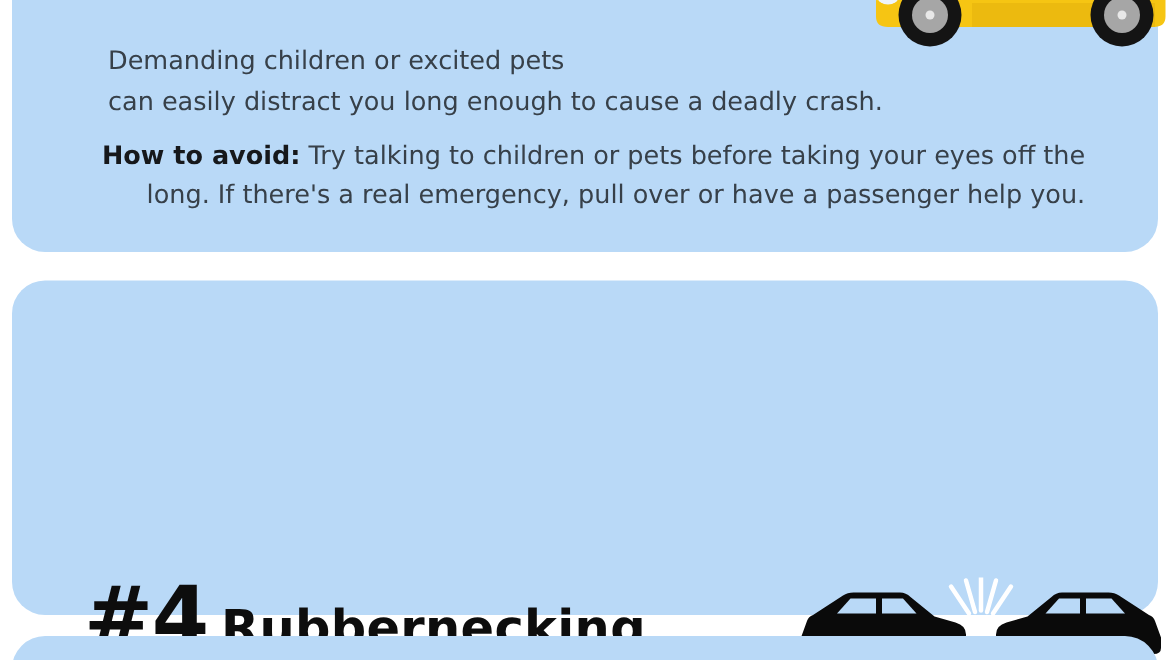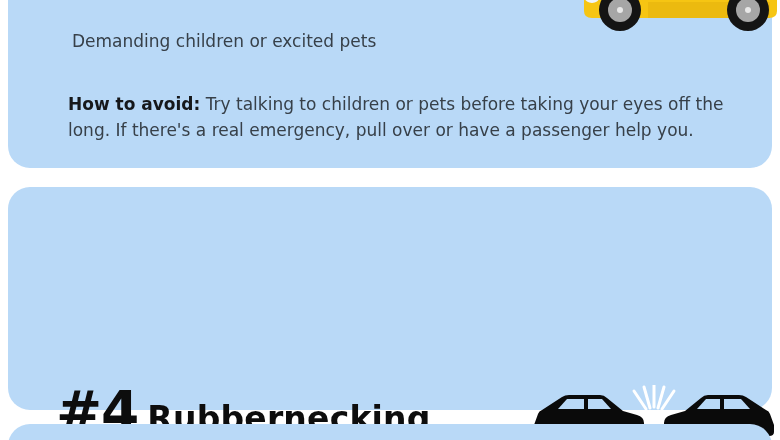--- a/index.html
+++ b/index.html
@@ -4,21 +4,21 @@
 <style>
   html,body{margin:0;padding:0;}
   body{width:780px;height:440px;overflow:hidden;background:#ffffff;
        font-family:"DejaVu Sans","Liberation Sans",sans-serif;position:relative;}
   .page{position:absolute;inset:0;width:780px;height:440px;overflow:hidden;}
   .panel{position:absolute;left:8px;width:764px;background:#b9d9f7;border-radius:22px;}
   .panel-s3{top:-26px;height:194px;}
   .panel-s4{top:187px;height:223px;}
   .panel-s5{top:424px;height:60px;}
   .s3-body{position:absolute;left:64px;top:54px;font-size:17px;line-height:27px;color:#374049;}
-  .s3-avoid{position:absolute;left:60px;top:117px;font-size:17px;line-height:26px;color:#374049;}
+  .s3-avoid{position:absolute;left:60px;top:117px;font-size:17px;line-height:26px;color:#374049;text-align:right;}
   .bold-label{font-weight:700;color:#16181b;}
 
   
   .s4-headrow{position:absolute;left:48px;top:192px;white-space:nowrap;color:#0d0d0d;}
   .s4-number{font-size:55px;font-weight:800;letter-spacing:-1px;}
   .s4-title{font-size:33px;font-weight:800;margin-left:9px;letter-spacing:.2px;}
 
   .line{white-space:nowrap;}
 
   
@@ -52,20 +52,21 @@
       <circle cx="42" cy="54" r="21" fill="#141414"></circle>
       <circle cx="42" cy="54" r="12" fill="#a6a6a6"></circle>
       <circle cx="42" cy="54" r="3" fill="#e8e8e8"></circle>
       <circle cx="170" cy="54" r="21" fill="#141414"></circle>
       <circle cx="170" cy="54" r="12" fill="#a6a6a6"></circle>
       <circle cx="170" cy="54" r="3" fill="#e8e8e8"></circle>
     </svg>
 
     <div class="s3-body">
       <div class="line">Demanding children or excited pets</div>
+      <div class="line">can easily distract you long enough to cause a deadly crash.</div>
     </div>
 
     <div class="s3-avoid">
       <div class="line"><span class="bold-label">How to avoid:</span><span> Try talking to children or pets before taking your eyes off the</span></div>
       <div class="line">long. If there's a real emergency, pull over or have a passenger help you.</div>
     </div>
   </div>
 
   <div class="panel panel-s4">
     <div class="s4-headrow">

